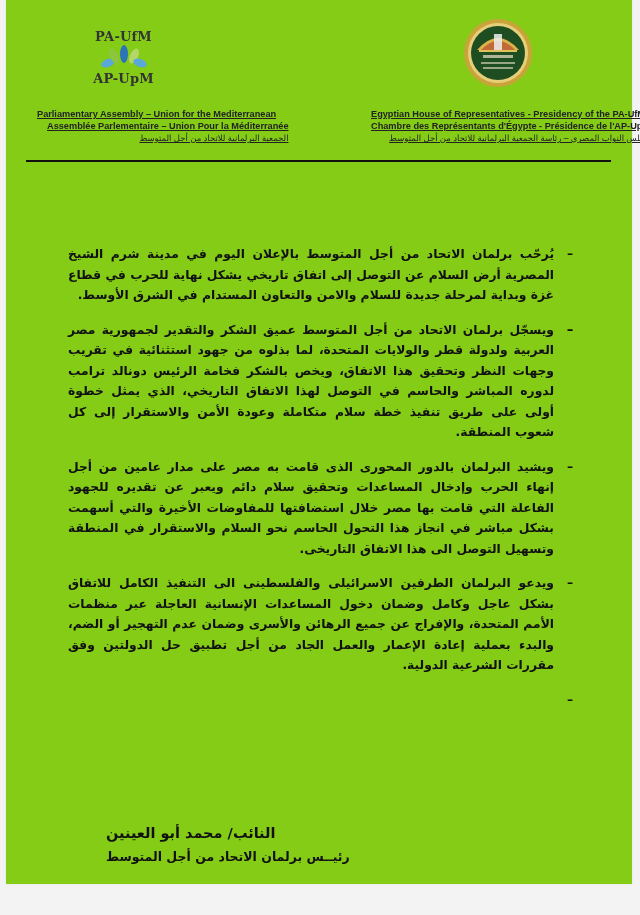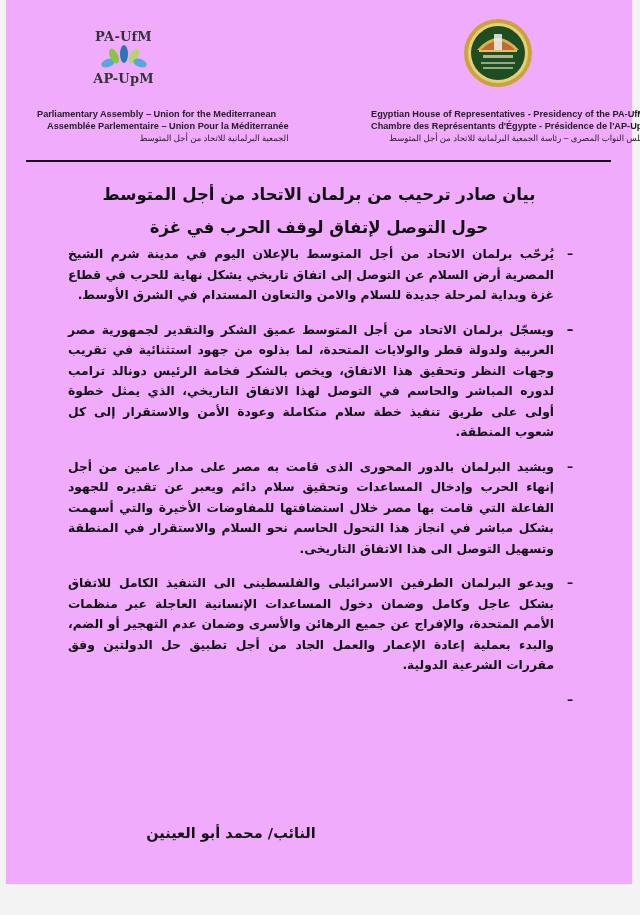--- a/index.html
+++ b/index.html
@@ -4,21 +4,21 @@
 <style>
   html, body { margin: 0; padding: 0; }
   body {
     width: 640px; height: 915px; overflow: hidden;
     background: #f3f3f3;
     font-family: "DejaVu Sans", sans-serif;
     color: #111;
   }
   .page {
     position: absolute; left: 6px; top: 0; width: 626px; height: 884px;
-    background: #f0abfc;
+    background: #84cc16;
     box-shadow: 0 0 2px rgba(0,0,0,0.08);
   }
 
   .logo-ufm {
     position: absolute; left: 80px; top: 30px; width: 75px; height: 60px;
     text-align: center;
   }
   .logo-ufm .lt {
     font-family: "DejaVu Serif", serif; font-weight: bold; font-size: 13px;
     color: #333; line-height: 14px; letter-spacing: 0.2px;
@@ -26,20 +26,21 @@
   .logo-ufm svg { display: block; margin: 1px auto; }
 
   .logo-eg {
     position: absolute; left: 457px; top: 18px; width: 70px; height: 70px;
   }
 
   .hdr-text {
     position: absolute; top: 108px; font-family: "Liberation Sans", sans-serif;
     font-size: 9.2px; font-weight: bold; line-height: 12px; color: #222;
     white-space: nowrap;
+    text-decoration: underline;
   }
   .hdr-text .ar { font-weight: normal; font-size: 8.5px; direction: rtl; }
   .hdr-text.left { left: 31px; }
   .hdr-text.left .l2 { padding-left: 10px; }
   .hdr-text.left .ar { padding-left: 44px; text-align: right; display:block; direction: ltr; unicode-bidi: plaintext; }
   .hdr-text.right { left: 365px; }
   .hdr-text.right .ar { display:block; direction: ltr; unicode-bidi: plaintext; }
 
   .rule {
     position: absolute; left: 20px; top: 160px; width: 585px; height: 2px; background: #111;
@@ -60,21 +61,21 @@
   }
   .para {
     position: relative; padding-right: 26px; margin: 0 0 14px 0;
   }
   .para .dash {
     position: absolute; right: 4px; top: 0; width: 12px; text-align: center;
   }
 
   .sig {
     position: absolute; left: 100px; width: 250px; top: 820px;
-    direction: rtl; text-align: center;
+    direction: rtl; text-align: left;
     font-family: "DejaVu Sans", sans-serif; font-weight: bold;
   }
   .sig .name { font-size: 14.5px; line-height: 26px; }
   .sig .role { font-size: 12.5px; line-height: 22px; }
 </style>
 </head>
 <body>
 
 <div class="page">
 
@@ -112,24 +113,20 @@
   </div>
 
   <div class="hdr-text right">
     <div>Egyptian House of Representatives - Presidency of the PA-UfM</div>
     <div>Chambre des Représentants d'Égypte - Présidence de l'AP-UpM</div>
     <div class="ar">مجلس النواب المصري – رئاسة الجمعية البرلمانية للاتحاد من أجل المتوسط</div>
   </div>
 
   <div class="rule"></div>
 
-  <div class="title">
-    <div>بيان صادر ترحيب من برلمان الاتحاد من أجل المتوسط</div>
-    <div>حول التوصل لإتفاق لوقف الحرب في غزة</div>
-  </div>
 
   <div class="body">
     <div class="para">
       <span class="dash">–</span>
       <span>يُرحّب برلمان الاتحاد من أجل المتوسط بالإعلان اليوم  في مدينة شرم الشيخ المصرية أرض السلام عن التوصل إلى اتفاق تاريخي يشكل نهاية للحرب في قطاع غزة وبداية لمرحلة جديدة للسلام والامن والتعاون المستدام في الشرق الأوسط.</span>
     </div>
     <div class="para">
       <span class="dash">–</span>
     </div>
     <div class="para">
@@ -144,15 +141,16 @@
       <span class="dash">–</span>
       <span>ويدعو البرلمان الطرفين الاسرائيلى والفلسطينى الى التنفيذ الكامل للاتفاق بشكل عاجل وكامل  وضمان دخول المساعدات الإنسانية العاجلة عبر منظمات الأمم المتحدة، والإفراج عن جميع الرهائن والأسرى وضمان عدم التهجير أو الضم، والبدء بعملية إعادة الإعمار والعمل الجاد من أجل تطبيق حل الدولتين وفق مقررات الشرعية الدولية.</span>
     </div>
     <div class="para">
       <span class="dash">–</span>
     </div>
   </div>
 
   <div class="sig">
     <div class="name">النائب/ محمد أبو العينين</div>
+    <div class="role">رئيــس برلمان الاتحاد من أجل المتوسط</div>
   </div>
 
 </div>
 
 </body></html>

